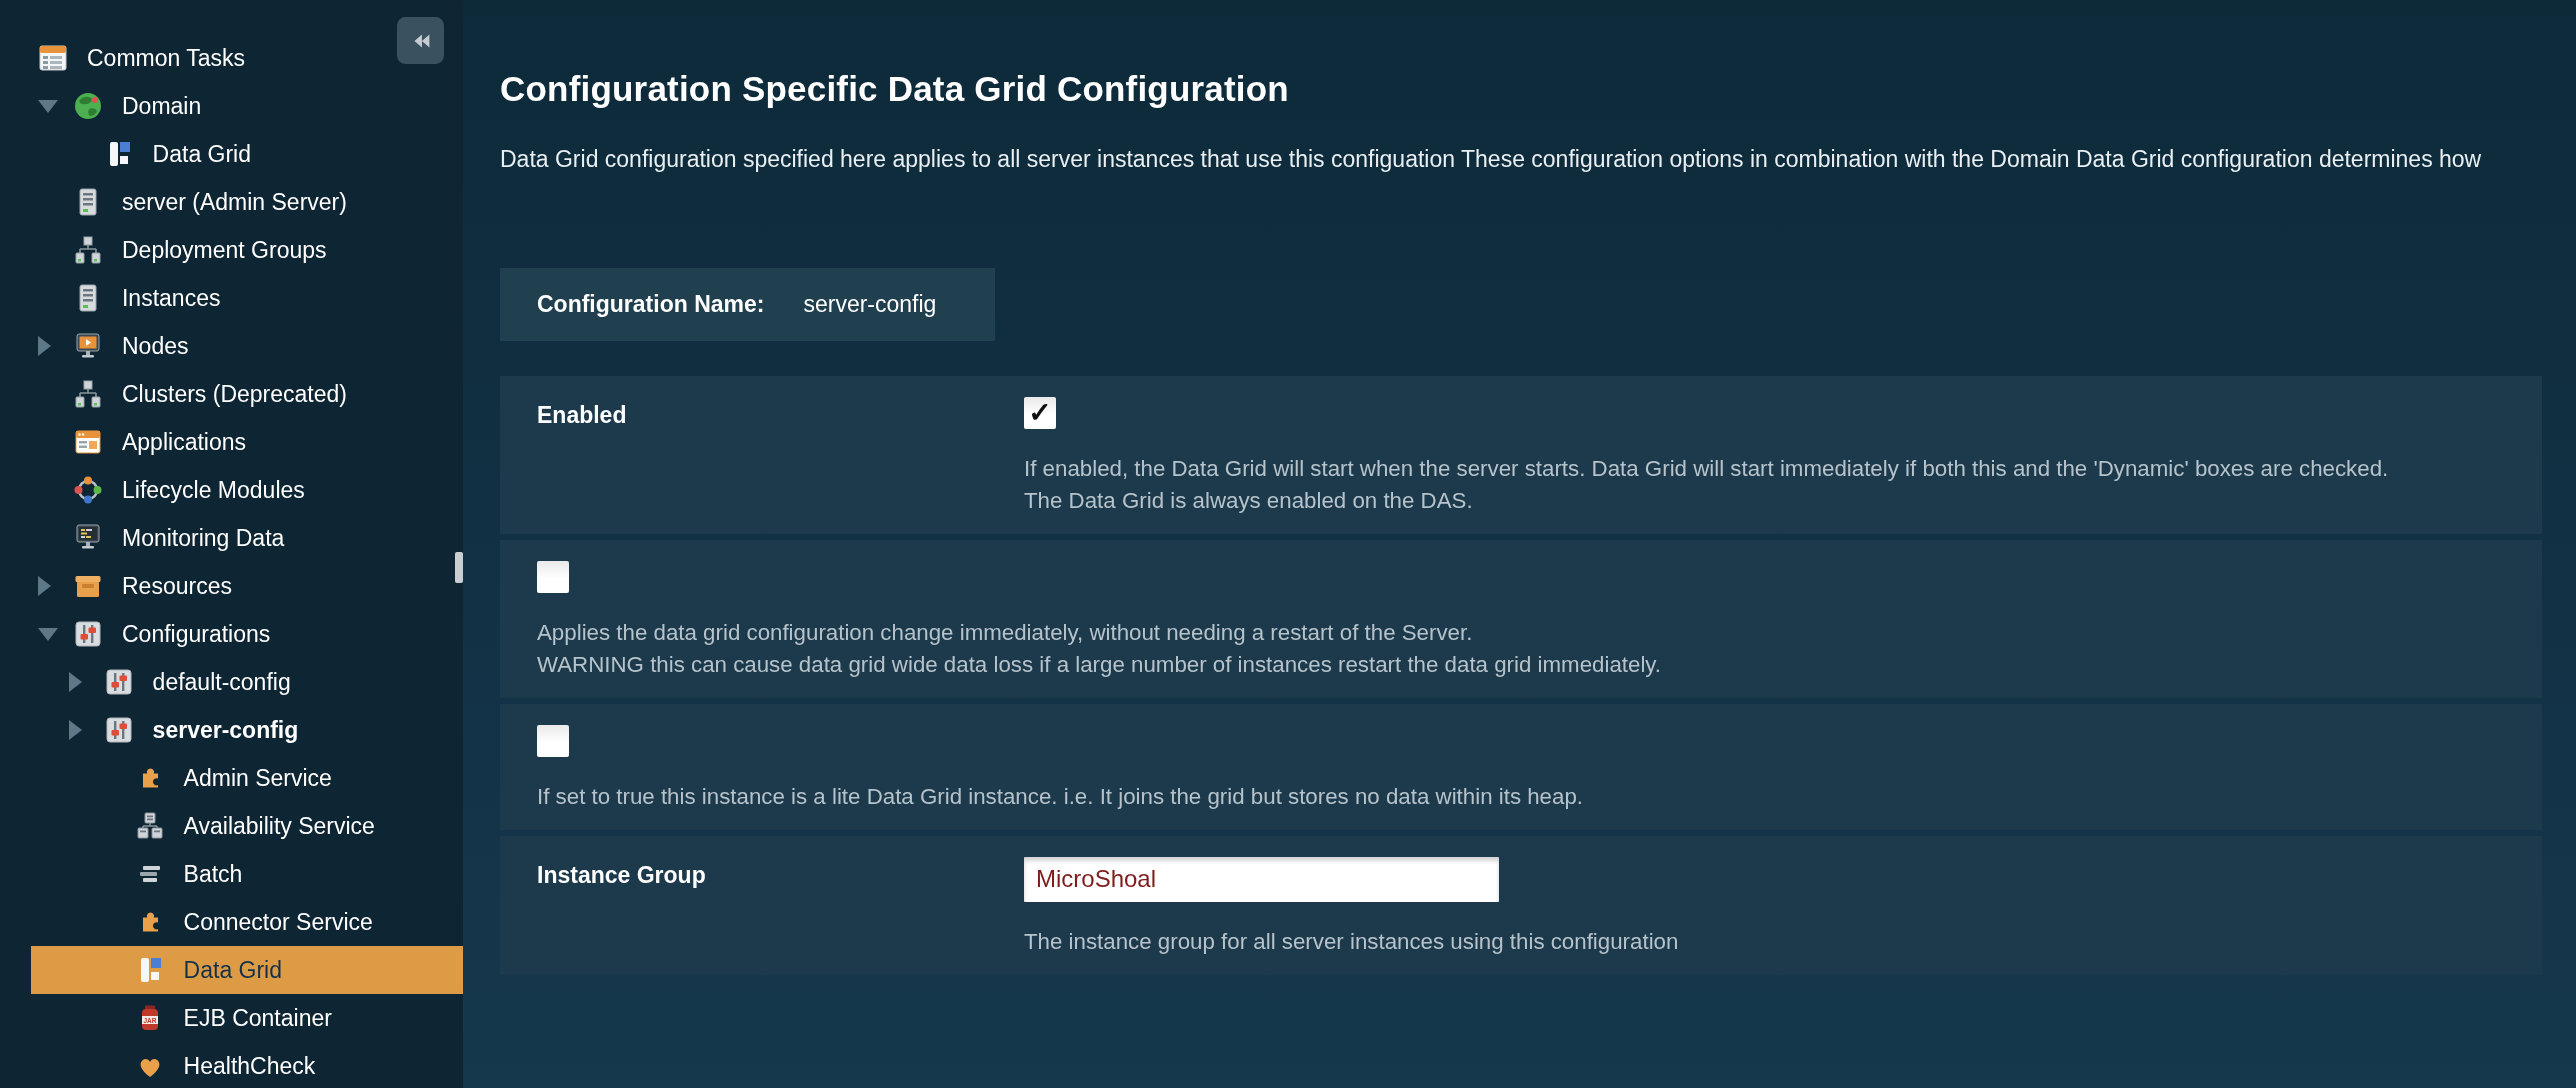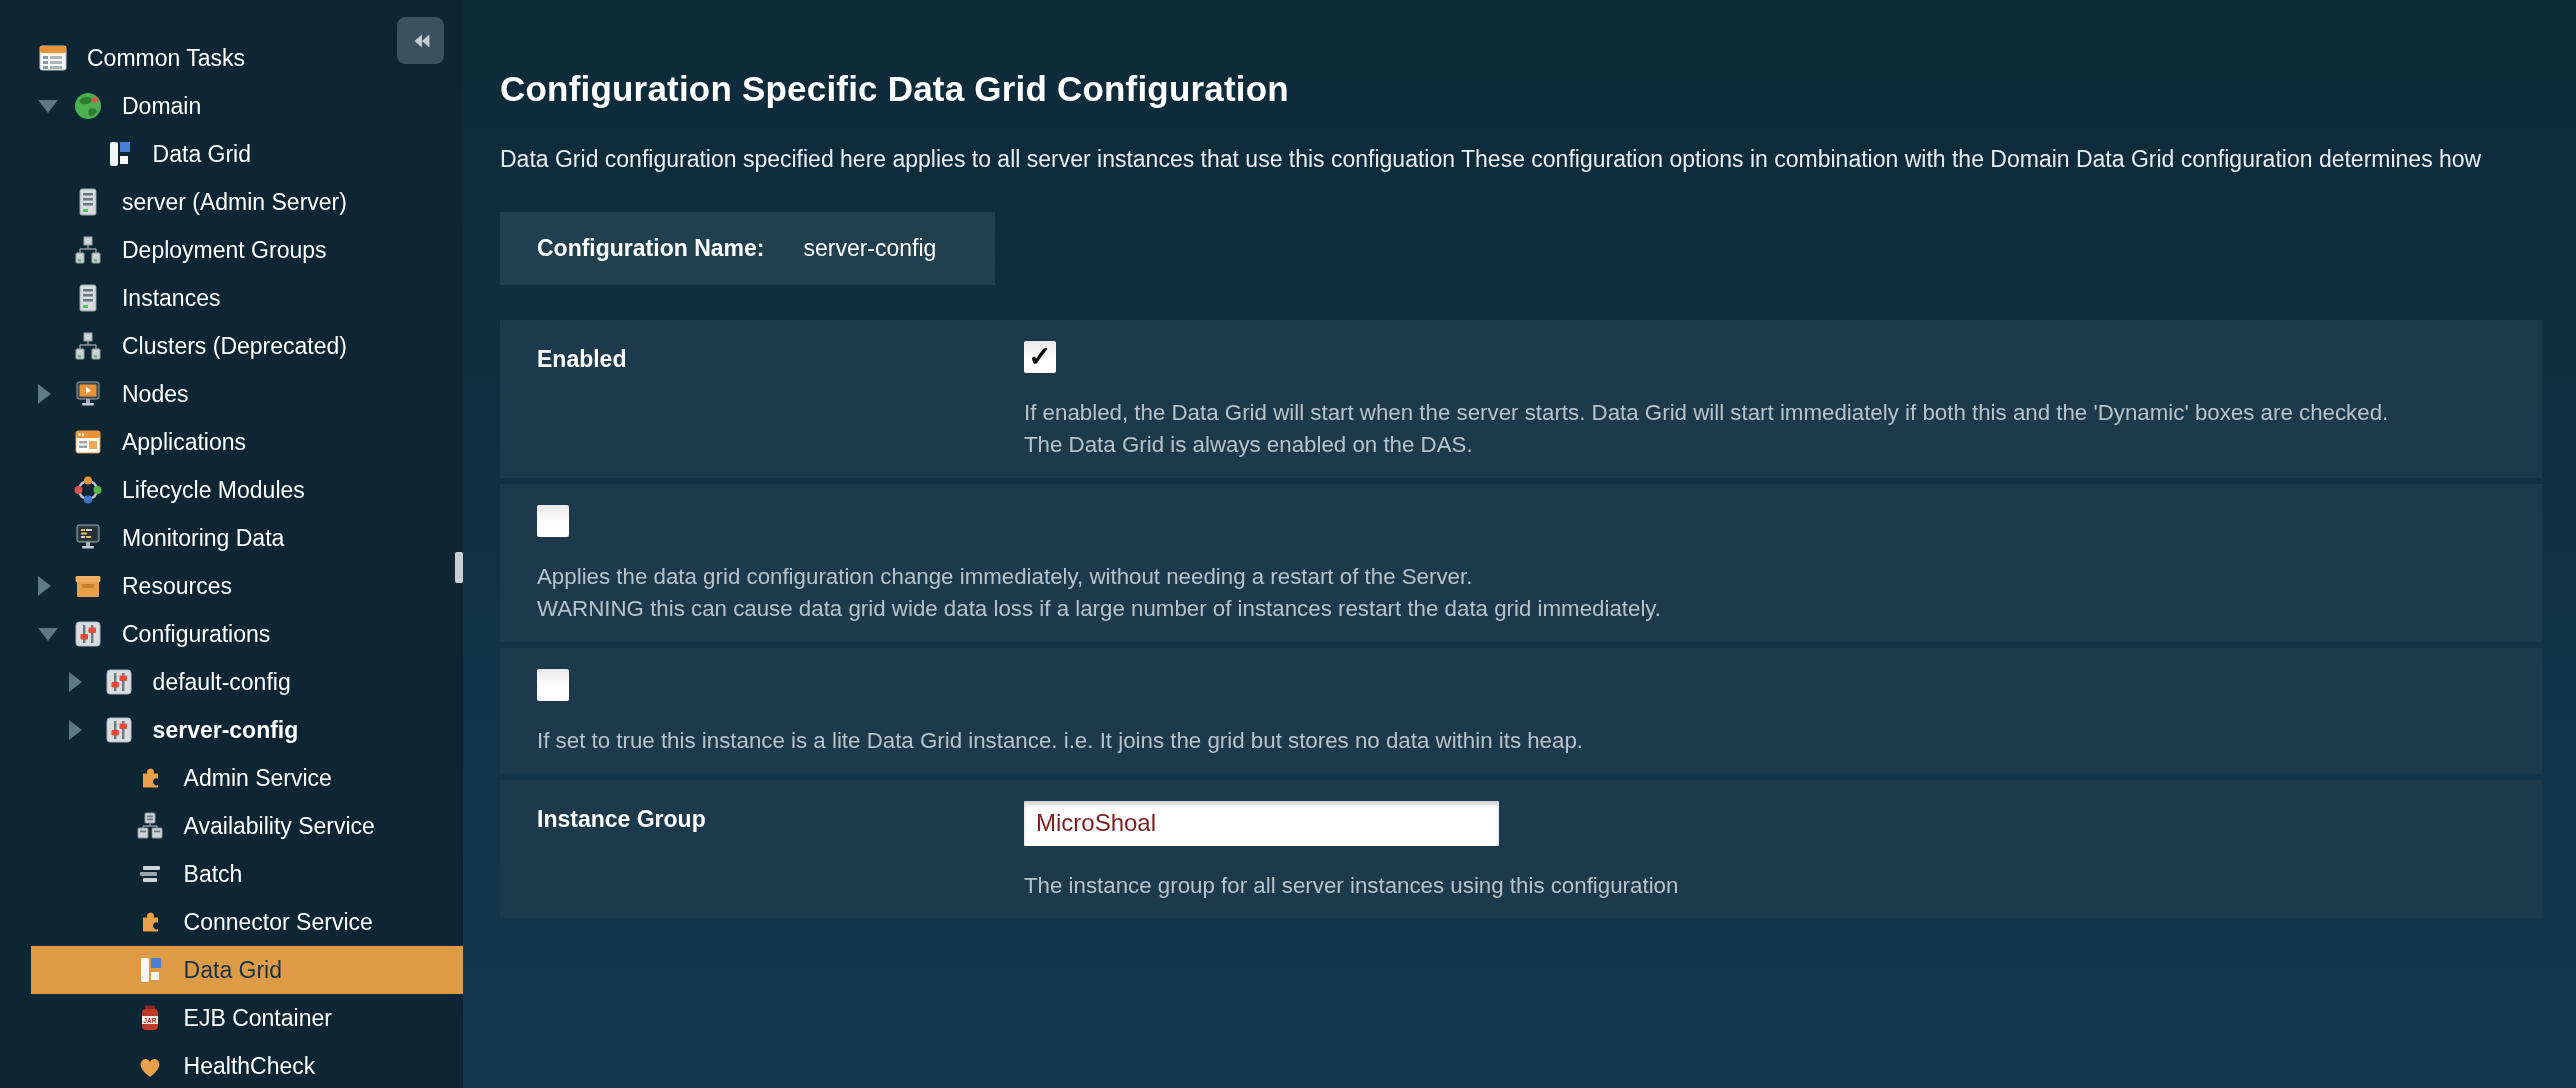--- a/index.html
+++ b/index.html
@@ -20,21 +20,21 @@
   .tree-label{margin-left:18.6px;}
   .tree-item.bold .tree-label{font-weight:bold;}
   .tree-item.selected{background:#de9b45;color:#13324a;}
   .lvl0{padding-left:7.4px;} .lvl1{padding-left:38px;} .lvl2{padding-left:69px;}
   .scroll-thumb{position:absolute;right:0;top:552px;width:8.4px;height:31px;background:#c9ced3;border-radius:1.9px;cursor:pointer;}
 
   
   .main{position:absolute;left:463px;top:0;right:0;bottom:0;padding-left:37px;overflow:hidden;}
   .page-title{margin-top:69px;font-size:35px;font-weight:bold;color:#ffffff;letter-spacing:0.2px;}
   .page-desc{margin-top:37px;font-size:23px;color:#e9eff2;white-space:nowrap;overflow:hidden;}
-  .config-bar{margin-top:39px;width:495px;height:73px;background:#20404f;display:flex;align-items:center;padding-left:37px;}
+  .config-bar{margin-top:95px;width:495px;height:73px;background:#20404f;display:flex;align-items:center;padding-left:37px;}
   .config-bar .cfg-label{font-size:23px;font-weight:bold;color:#ffffff;}
   .config-bar .cfg-value{font-size:23px;color:#ffffff;margin-left:39px;}
   .form-rows{margin-top:35px;margin-right:34px;display:flex;flex-direction:column;gap:6.5px;}
   .form-row{background:#1c3a4b;display:flex;align-items:flex-start;padding:0 0 17px 37px;}
   .row-label{width:487px;flex:0 0 487px;padding-top:26px;font-size:23px;font-weight:bold;color:#ffffff;}
   .row-control{flex:1;padding-top:20.5px;}
   .checkbox{width:32px;height:32px;background:linear-gradient(180deg,#e9e9e9,#ffffff 55%);border-radius:1.9px;cursor:pointer;display:flex;align-items:center;justify-content:center;}
   .checkbox.checked::after{content:"\2713";font-size:28px;font-weight:bold;color:#101010;line-height:1;}
   .text-input{width:475px;height:45px;border:none;outline:none;background:#ffffff;box-shadow:inset 0 3.7px 4.7px rgba(0,0,0,0.18);font-size:24px;color:#7f1d1d;padding:0 12px;border-radius:0.9px;}
   .help{margin-top:24px;}
@@ -122,47 +122,47 @@
               <rect x="7" y="2" width="16" height="26" rx="2" fill="#d7dbde" stroke="#9aa5ab"></rect>
               <rect x="10" y="6" width="10" height="2.5" fill="#6b7780"></rect>
               <rect x="10" y="11" width="10" height="2.5" fill="#6b7780"></rect>
               <rect x="10" y="16" width="10" height="2.5" fill="#6b7780"></rect>
               <rect x="10" y="22" width="5" height="3" fill="#59c154"></rect>
             </svg>
           </span>
     <span class="tree-label">Instances</span>
   </div>
         <div class="tree-item lvl0">
+    <span class="arrow-slot">
+            <span class="tri right"></span>
+          </span>
+    <span class="tree-icon">
+            <svg viewBox="0 0 30 30">
+              <rect x="4" y="3" width="22" height="17" rx="2" fill="#3a4750" stroke="#9aa5ab"></rect>
+              <rect x="6.5" y="5.5" width="17" height="12" fill="#e8923a"></rect>
+              <path d="M13 8 L18 11.5 L13 15 Z" fill="#fff"></path>
+              <rect x="13" y="20" width="4" height="4" fill="#aab3b9"></rect>
+              <rect x="9" y="24" width="12" height="2.5" rx="1" fill="#c3cacf"></rect>
+            </svg>
+          </span>
+    <span class="tree-label">Nodes</span>
+  </div>
+        <div class="tree-item lvl0">
     <span class="arrow-slot"></span>
     <span class="tree-icon">
             <svg viewBox="0 0 30 30">
               <rect x="11" y="2" width="8" height="8" fill="#cfd4d8" stroke="#98a2a8"></rect>
               <path d="M15 10 V14 M7 14 H23 M7 14 V18 M23 14 V18" stroke="#8a959c" stroke-width="1.6" fill="none"></path>
               <rect x="3" y="18" width="8" height="10" rx="1" fill="#cfd4d8" stroke="#98a2a8"></rect>
               <rect x="19" y="18" width="8" height="10" rx="1" fill="#cfd4d8" stroke="#98a2a8"></rect>
               <rect x="5" y="24" width="3" height="2.5" fill="#59c154"></rect>
               <rect x="21" y="24" width="3" height="2.5" fill="#59c154"></rect>
             </svg>
           </span>
     <span class="tree-label">Clusters (Deprecated)</span>
-  </div>
-        <div class="tree-item lvl0">
-    <span class="arrow-slot">
-            <span class="tri right"></span>
-          </span>
-    <span class="tree-icon">
-            <svg viewBox="0 0 30 30">
-              <rect x="4" y="3" width="22" height="17" rx="2" fill="#3a4750" stroke="#9aa5ab"></rect>
-              <rect x="6.5" y="5.5" width="17" height="12" fill="#e8923a"></rect>
-              <path d="M13 8 L18 11.5 L13 15 Z" fill="#fff"></path>
-              <rect x="13" y="20" width="4" height="4" fill="#aab3b9"></rect>
-              <rect x="9" y="24" width="12" height="2.5" rx="1" fill="#c3cacf"></rect>
-            </svg>
-          </span>
-    <span class="tree-label">Nodes</span>
   </div>
         <div class="tree-item lvl0">
     <span class="arrow-slot"></span>
     <span class="tree-icon">
             <svg viewBox="0 0 30 30">
               <rect x="3" y="4" width="24" height="22" rx="2" fill="#ffffff" stroke="#e8923a"></rect>
               <rect x="3" y="4" width="24" height="7" rx="2" fill="#e8923a"></rect>
               <circle cx="6.5" cy="7.5" r="1.2" fill="#fff"></circle>
               <circle cx="10" cy="7.5" r="1.2" fill="#fff"></circle>
               <rect x="6" y="14" width="8" height="2.5" fill="#9aa5ab"></rect>

